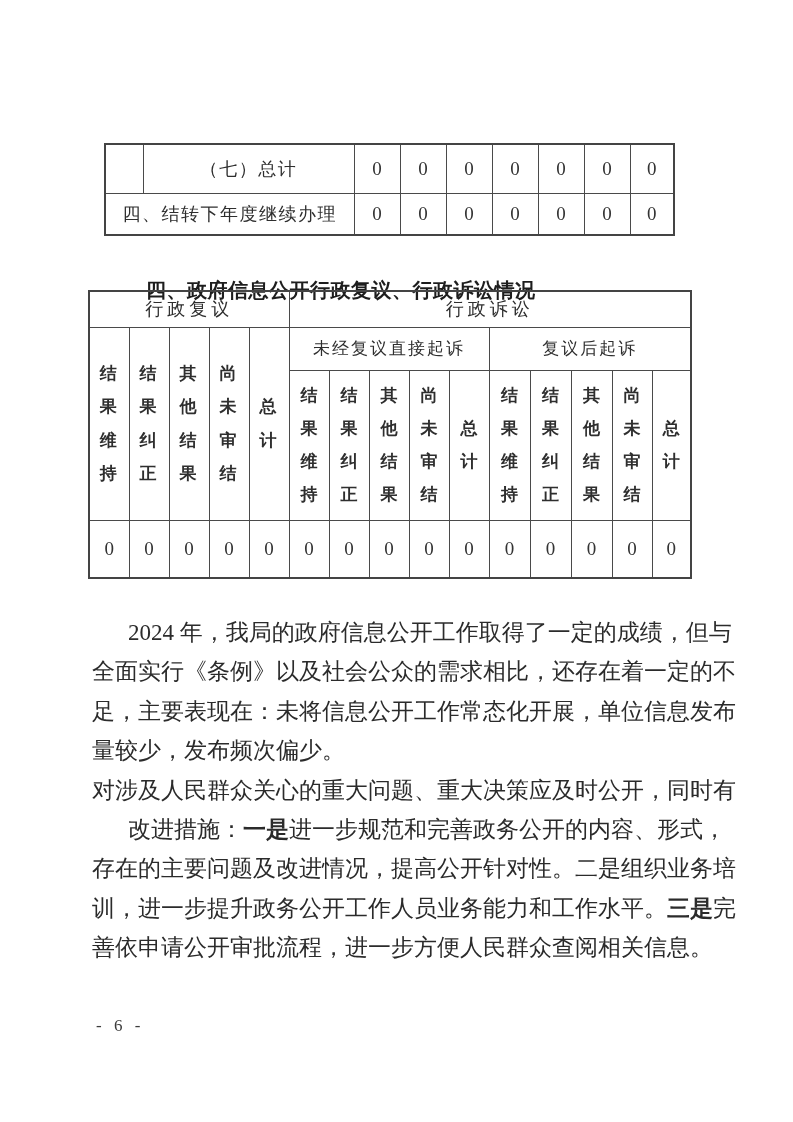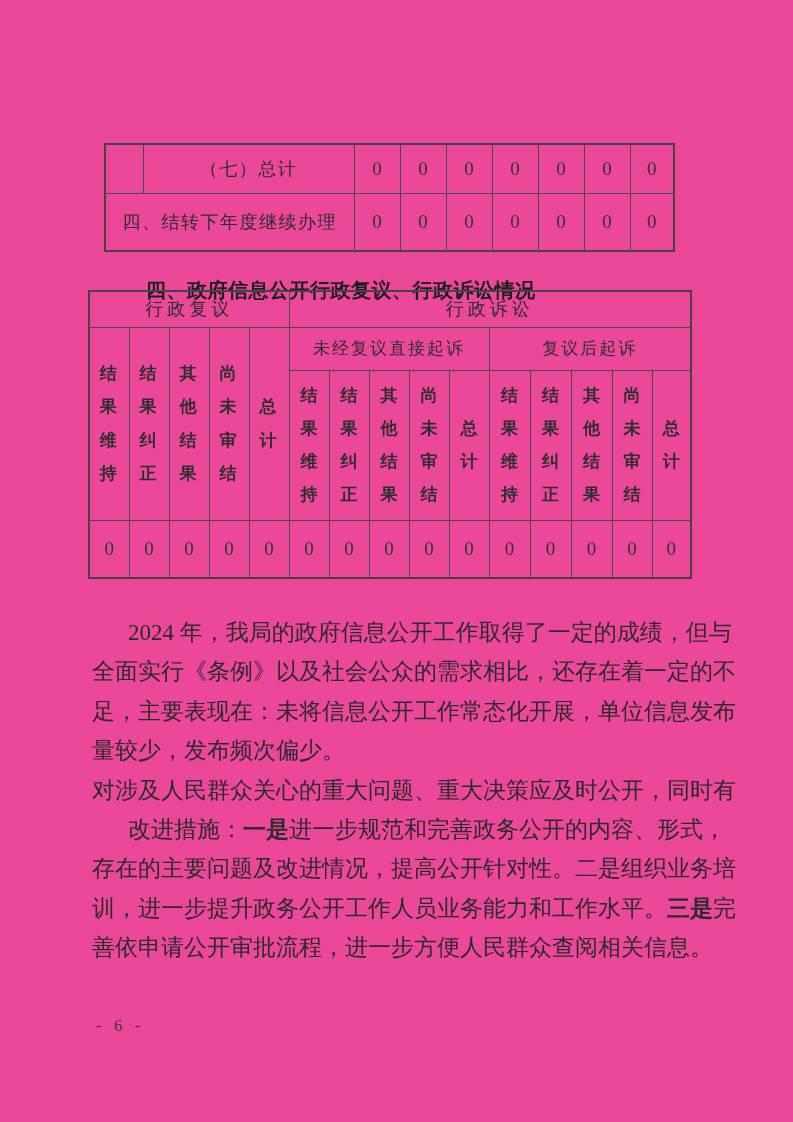--- a/index.html
+++ b/index.html
@@ -1,36 +1,36 @@
 <!DOCTYPE html>
 <html><head>
 <meta charset="utf-8">
 <style>
   html, body { margin: 0; padding: 0; background: #e8e8e8; }
   .page {
     position: relative;
     width: 793px; height: 1122px;
     margin: 0 auto;
-    background: #ec4899;
+    background: #ffffff;
     font-family: "Liberation Serif", "DejaVu Serif", serif;
     color: #2e2e2e;
     overflow: hidden;
   }
   table { border-collapse: collapse; table-layout: fixed; }
   td {
     border: 1.5px solid #4a4a4a;
     text-align: center;
     vertical-align: middle;
     padding: 0;
     overflow: hidden;
   }
   
   .t1 { position: absolute; left: 104px; top: 143px; width: 569px; border: 2px solid #444; }
   .t1 .r1 { height: 49px; }
-  .t1 .r2 { height: 58px; }
+  .t1 .r2 { height: 42px; }
   .t1 .label { font-size: 18px; letter-spacing: 1.5px; }
   .num { font-size: 19px; color: #333; }
   
   .t2 { position: absolute; left: 88px; top: 290px; width: 602px; border: 2px solid #444; }
   .t2 .gh { height: 36px; font-size: 18px; letter-spacing: 4px; }
   .t2 .sh { height: 43px; font-size: 17px; letter-spacing: 2px; }
   .t2 .rvl { height: 150px; }
   .t2 .rdata { height: 58px; }
   .vtext {
     display: inline-block;

